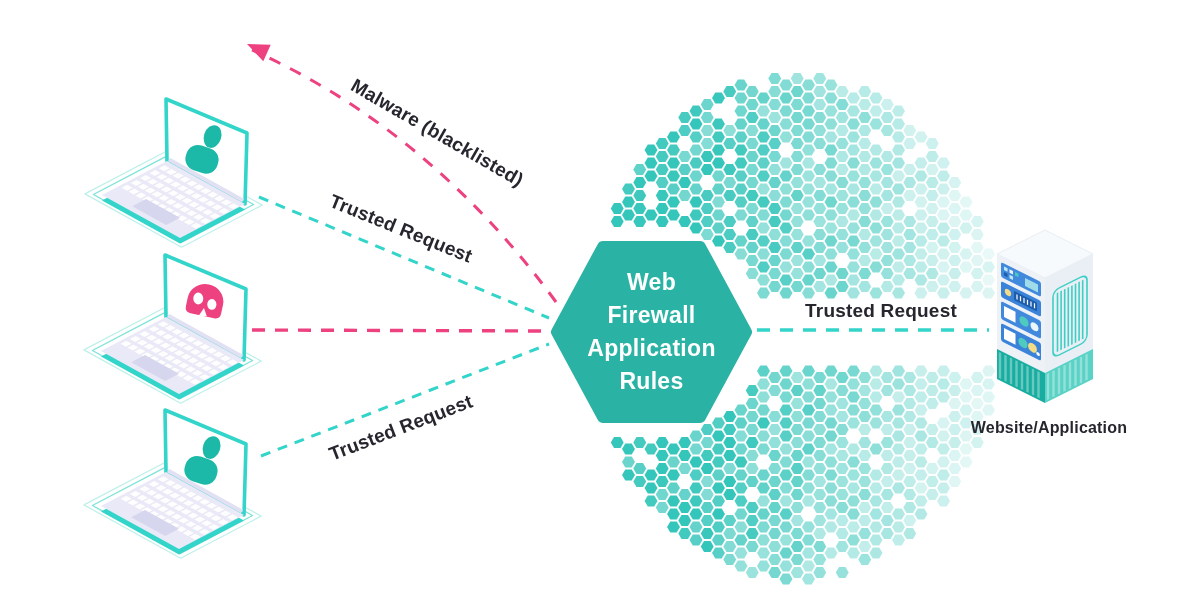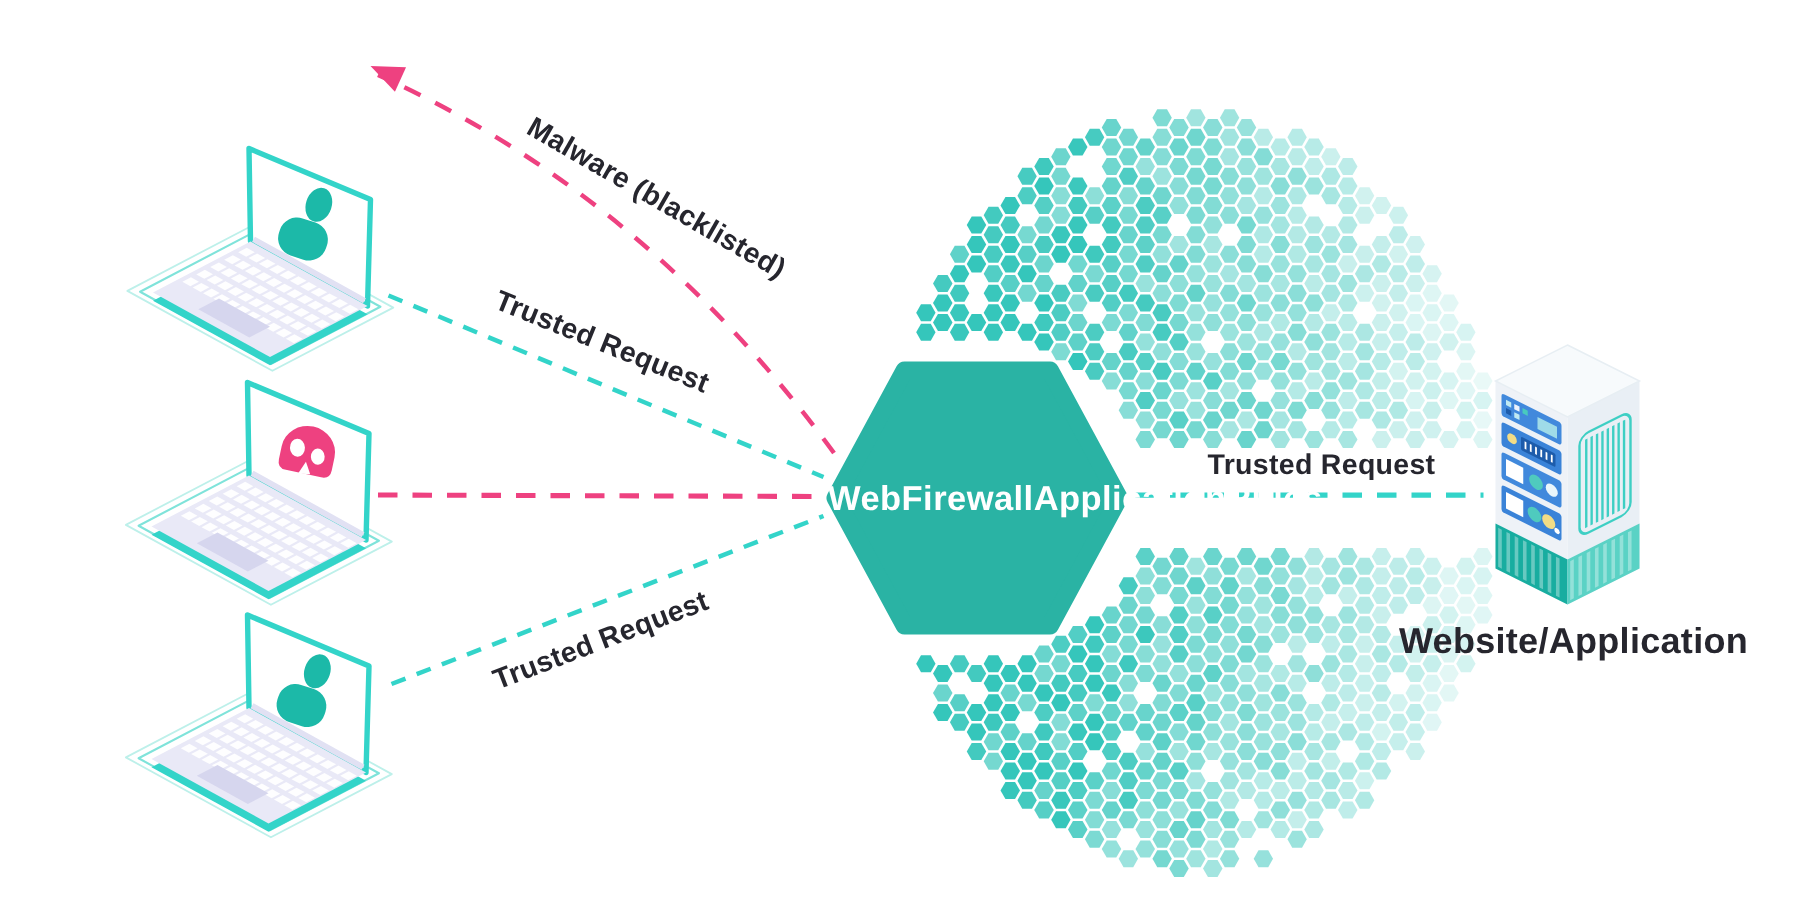--- a/index.html
+++ b/index.html
@@ -20,29 +20,29 @@
   .trackpad{fill:#d6d6ee;}
   .screen{fill:#ffffff;stroke:var(--cyan);stroke-width:3.6;stroke-linejoin:round;}
   .hinge{stroke:#e1e1f3;stroke-width:4;}
   .kb-key{fill:#ffffff;opacity:.92;}
   .icon-user{fill:#1cb9a8;}
   .icon-skull{fill:var(--pink);}
   .skull-hole{fill:#ffffff;}
   
   .waf-shape{fill:var(--teal);stroke:var(--teal);stroke-width:12;stroke-linejoin:round;}
   .waf-label{position:absolute;left:552px;top:243px;width:199px;height:178px;
-    display:flex;flex-direction:row;align-items:center;
+    display:flex;flex-direction:column;align-items:center;justify-content:center;
     color:#fff;font-weight:bold;font-size:23px;line-height:33px;text-align:center;letter-spacing:.3px;}
   
   .lbl{position:absolute;white-space:nowrap;font-weight:600;font-size:19px;color:var(--ink);letter-spacing:.2px;}
   #lbl-malware{left:437px;top:133px;transform:translate(-50%,-50%) rotate(30deg);}
   #lbl-tr-top{left:401px;top:229px;transform:translate(-50%,-50%) rotate(22deg);}
   #lbl-tr-bottom{left:401px;top:428px;transform:translate(-50%,-50%) rotate(-21deg);}
   #lbl-tr-right{left:881px;top:311px;transform:translate(-50%,-50%);}
-  #lbl-server{left:1049px;top:428px;transform:translate(-50%,-50%);font-size:24px;}
+  #lbl-server{left:1049px;top:428px;transform:translate(-50%,-50%);font-size:16px;}
   
   .srv-top{fill:#f7fafc;stroke:#e7eef3;stroke-width:1;}
   .srv-left{fill:#eef2f7;}
   .srv-right{fill:#e9eff5;}
   .base-l{fill:#18ada0;}
   .base-r{fill:#5ad2c5;}
   .vent-frame{fill:none;stroke:#3ecfc4;stroke-width:1.6;}
   .vent-line{stroke:#3ecfc4;stroke-width:1.6;}
   .base-stripe{stroke:rgba(255,255,255,.35);stroke-width:2.4;}
 </style>

